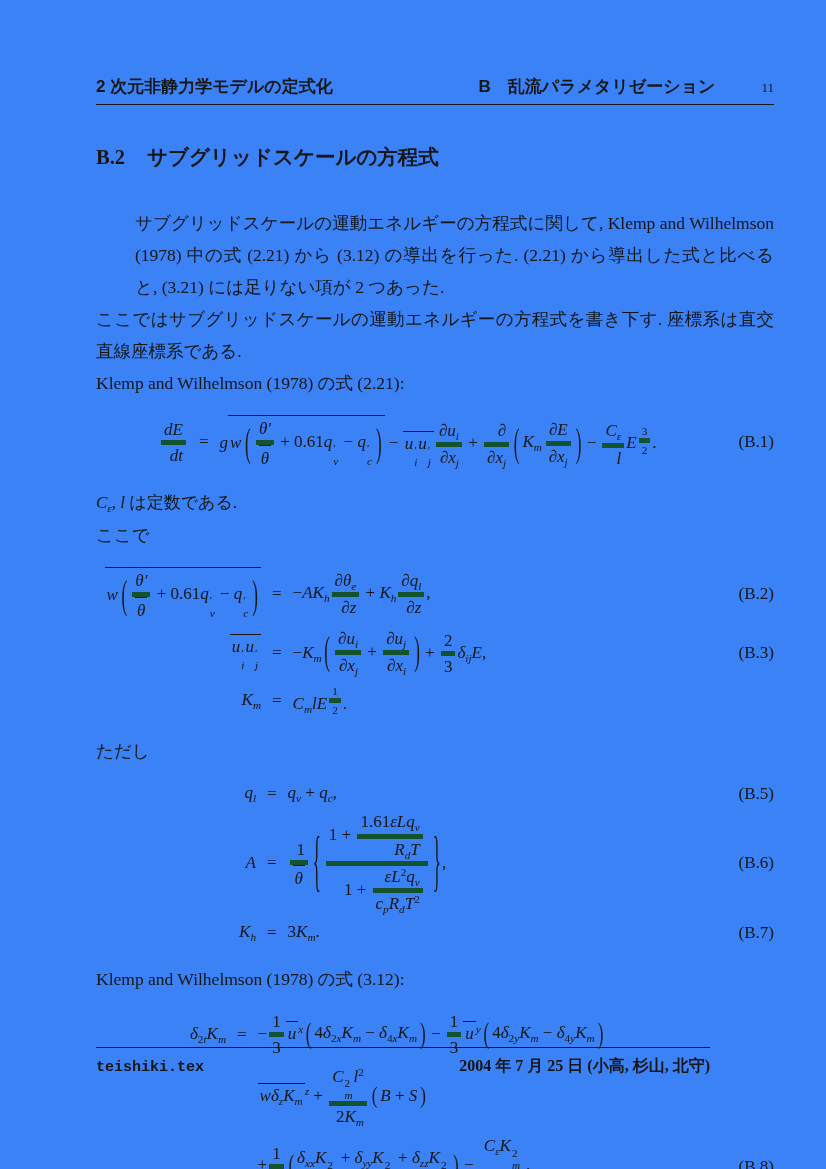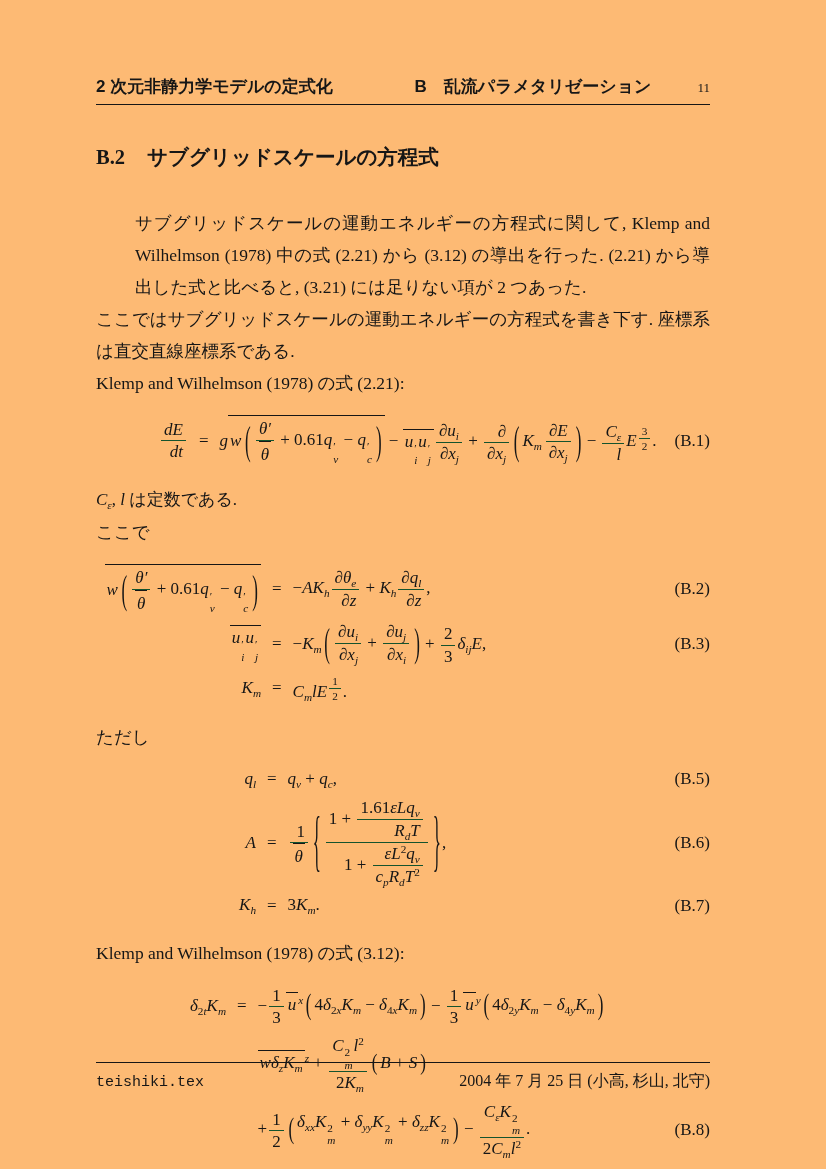--- a/index.html
+++ b/index.html
@@ -1,24 +1,24 @@
 <!DOCTYPE html>
 <html><head>
 <meta charset="utf-8">
 <style>
   html,body { margin:0; padding:0; background:#ffffff; }
   .page {
     position:relative;
     width:826px; height:1169px;
-    background:#fdba74;
+    background:#3b82f6;
     color:#161616;
     font-family:"Liberation Serif","DejaVu Serif",serif;
     font-size:17.5px;
     box-sizing:border-box;
-    padding:78px 116px 0 96px;
+    padding:78px 52px 0 96px;
     overflow:hidden;
   }
   
   .rhead { display:flex; justify-content:space-between; align-items:baseline; font-weight:bold; font-size:17px; line-height:1.1; }
   .rhead .hleft  { font-family:"Liberation Sans","DejaVu Sans",sans-serif; }
   .rhead .hright { display:flex; align-items:baseline; gap:46px; }
   .rhead .hcenter{ font-family:"Liberation Sans","DejaVu Sans",sans-serif; }
   .rhead .pnum   { font-weight:normal; font-size:13px; }
   .hrule { border:none; border-top:1.6px solid #161616; margin:7px 0 0 0; }
 
@@ -34,36 +34,36 @@
 
   
   .math, .eqblock { font-size:17px; }
   .mi { font-style:italic; }
   .mr { font-style:normal; }
   sub, sup { font-size:66%; line-height:1; }
   sub { vertical-align:-0.35em; }
   sup { vertical-align:0.5em; }
   .mfrac { display:inline-block; vertical-align:middle; text-align:right; margin:0 2px; line-height:1.25; }
   .mfrac > .num { display:block; padding:0 3px; }
-  .mfrac > .den { display:block; border-top:1px solid #14532d; padding:0 3px; }
+  .mfrac > .den { display:block; border-top:5px solid #14532d; padding:0 3px; }
   .molw { display:inline-block; white-space:nowrap; }
   .mol  { display:inline-block; border-top:1px solid #161616; padding:2px 2px 0 2px; }
   .mss { display:inline-flex; flex-direction:column; align-items:flex-start; font-size:66%; line-height:1.1; vertical-align:-0.45em; margin:0 1px; }
   .mfence { display:inline-flex; align-items:center; white-space:nowrap; }
   .mfence > .fg { display:inline-block; transform-origin:center; padding:0 1px; font-style:normal; }
   .mfence > .fc { display:inline-block; padding:0 2px; white-space:nowrap; }
   .eqblock { margin:16px 0 18px 0; }
   .eqrow { display:flex; align-items:center; width:100%; margin:7px 0; white-space:nowrap; }
   .eq-lhs { flex:none; width:var(--lw,120px); text-align:right; }
   .eq-rel { flex:none; padding:0 11px; }
   .eq-rhs { flex:none; text-align:left; }
   .eq-tag { flex:1 1 auto; text-align:right; font-style:normal; }
 
   
-  .footer { position:absolute; left:96px; right:116px; bottom:77px; }
+  .footer { position:absolute; left:96px; right:116px; bottom:92px;font-weight:bold; }
   .frule { border:none; border-top:1.4px solid #161616; margin:0 0 8px 0; }
   .frow { display:flex; justify-content:space-between; align-items:baseline; font-size:16px; }
   .ftex { font-family:"Liberation Mono","DejaVu Sans Mono",monospace; font-size:15px; }
 </style>
 </head>
 <body>
 
 <div class="page">
 
   <div class="rhead">

